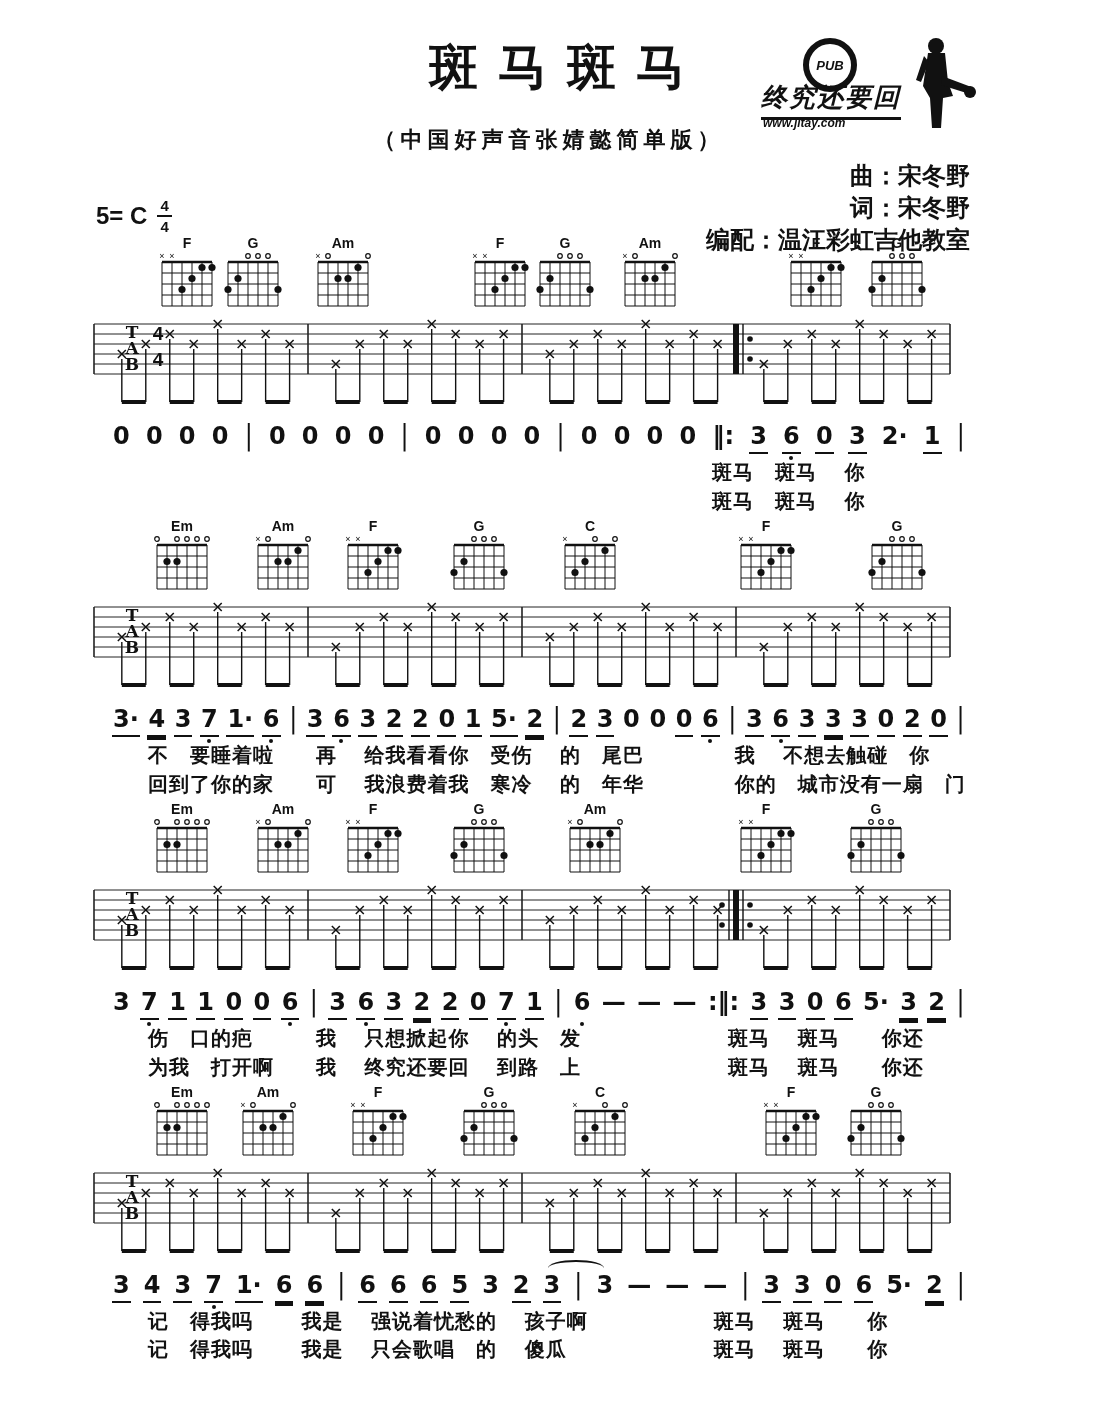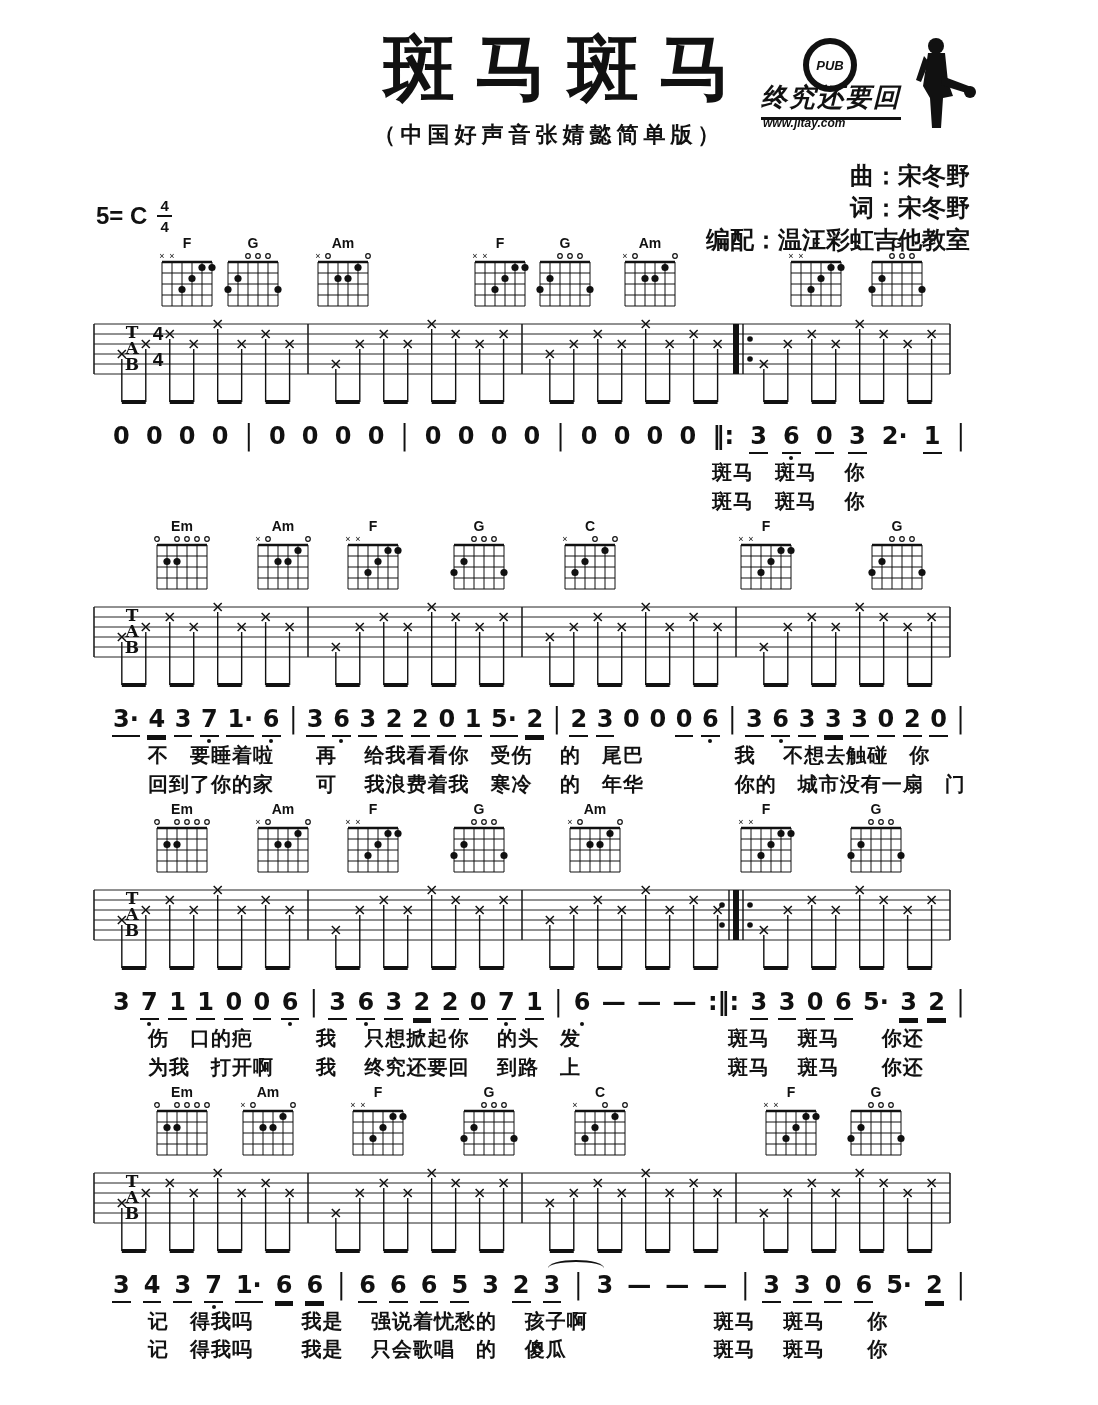--- a/index.html
+++ b/index.html
@@ -1,21 +1,21 @@
 <!DOCTYPE html>
 <html><head>
 <meta charset="utf-8">
 <style>
   html,body{margin:0;padding:0;background:#e8e8e8;}
   .page{width:1098px;height:1405px;margin:0 auto;background:#fff;position:relative;overflow:hidden;
         font-family:"Liberation Sans",sans-serif;color:#111;}
   
-  .title{margin-top:30px;text-align:center;font-family:"DejaVu Serif",serif;font-weight:bold;
-         font-size:72px;letter-spacing:20px;padding-left:36px;line-height:1.05;}
-  .subtitle{margin-top:14px;text-align:center;font-size:22px;font-weight:bold;letter-spacing:5px;}
+  .title{margin-top:42px;text-align:center;font-family:"DejaVu Serif",serif;font-weight:bold;
+         font-size:49px;letter-spacing:20px;padding-left:36px;line-height:1.05;}
+  .subtitle{margin-top:32px;text-align:center;font-size:22px;font-weight:bold;letter-spacing:5px;}
   .credits{position:absolute;top:160px;right:128px;text-align:right;font-size:24px;font-weight:bold;line-height:1.34;}
   .keysig{position:absolute;left:96px;top:198px;display:flex;align-items:center;font-size:24px;font-weight:bold;}
   .frac{display:inline-flex;flex-direction:column;align-items:center;margin-left:10px;font-size:15px;font-weight:bold;line-height:1;}
   .frac .ft{border-bottom:2px solid #111;padding:0 3px 2px;}
   .frac .fb{padding-top:2px;}
   
   .logo{position:absolute;top:42px;right:112px;width:225px;height:100px;}
   .ring{position:absolute;left:42px;top:-4px;width:42px;height:42px;border:6px solid #111;border-radius:50%;
         display:flex;align-items:center;justify-content:center;font-weight:bold;font-style:italic;font-size:13px;}
   .brand{position:absolute;left:0;top:38px;font-size:26px;font-weight:bold;font-style:italic;letter-spacing:2px;

